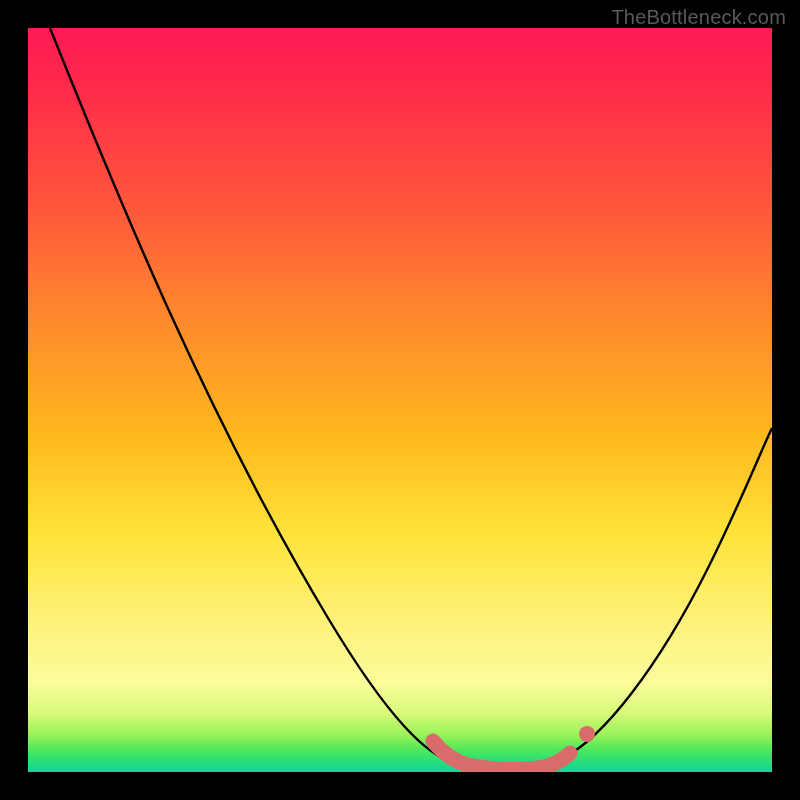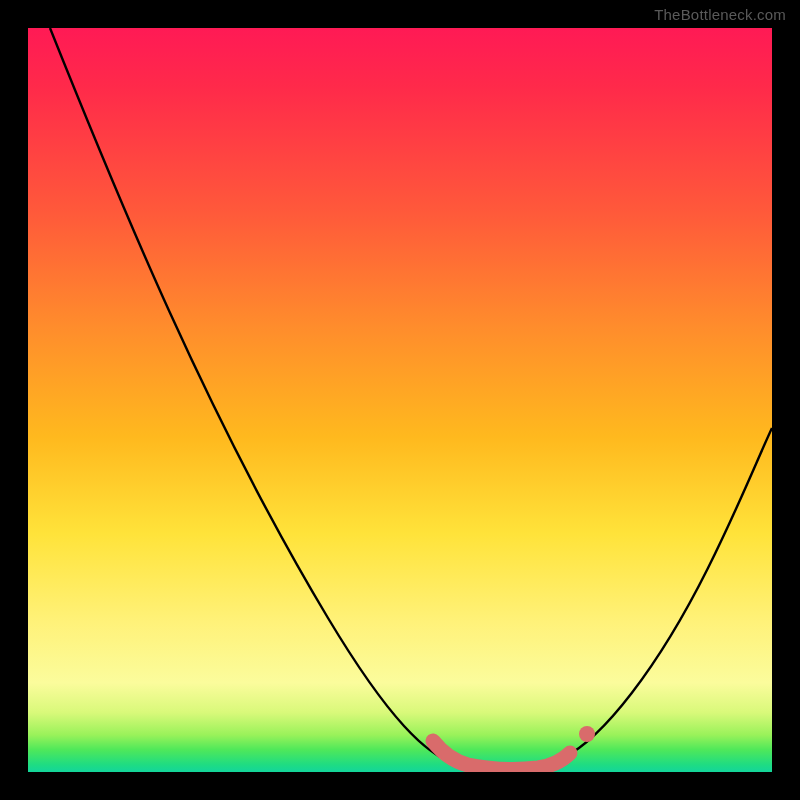--- a/index.html
+++ b/index.html
@@ -48,21 +48,21 @@
     left: 0;
     top: 0;
     width: 744px;
     height: 744px;
   }
   .watermark {
     position: absolute;
     top: 6px;
     right: 14px;
     color: #5a5a5a;
-    font-size: 15px;
+    font-size: 20px;
     letter-spacing: 0.2px;
     font-weight: 400;
   }
 </style>
 </head>
 <body>
 
 <div class="frame">
   <div class="plot">
     <svg class="curve-svg" viewBox="0 0 744 744" preserveAspectRatio="none">

